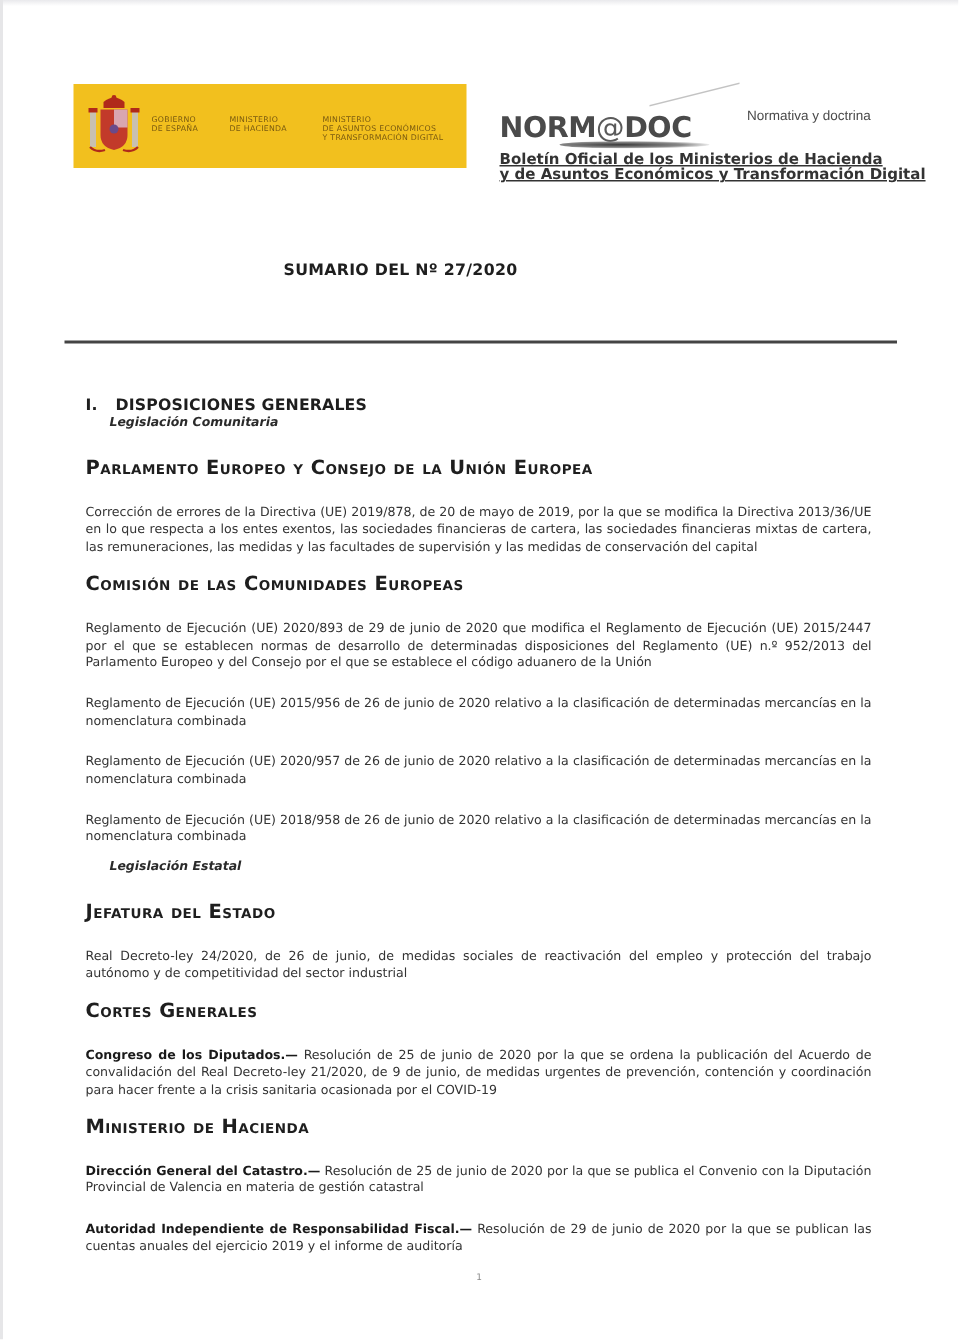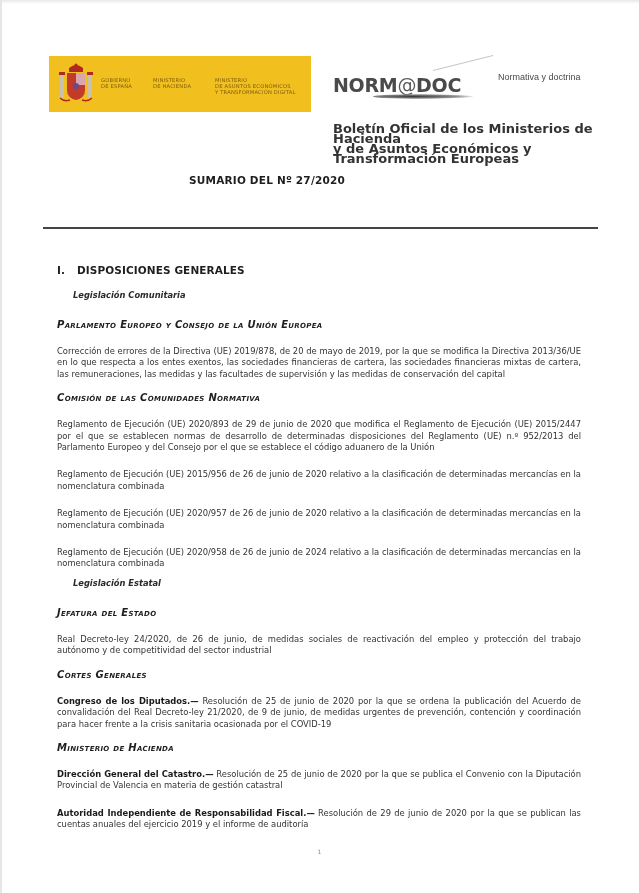--- a/index.html
+++ b/index.html
@@ -54,45 +54,45 @@
       transform: skewY(-14deg);
       transform-origin: left top;
       opacity: 0.7;
     }
     .normadoc-tagline {
       position: absolute; left: 165px; top: 2px; font-size: 9px; color: #4a4a4a;
       font-family: "Liberation Sans", sans-serif;
       text-align: center;
     }
     .boletin {
-      position: absolute; left: 333px; top: 124px; font-size: 13px; font-weight: bold;
-      line-height: 10px; color: #333333;
+      position: absolute; left: 333px; top: 102px; font-size: 10px; font-weight: bold;
+      line-height: 10px; color: #333333; text-decoration: underline;
     }
     .sumario-title {
       position: absolute; left: 0; width: 534px; top: 174px; text-align: center;
       font-size: 10.5px; font-weight: bold; color: #1e1e1e; letter-spacing: 0.2px;
     }
     .rule {
       position: absolute; left: 43px; top: 227px; width: 555px; height: 2px;
       background: #444444;
     }
     
     .content { position: absolute; left: 57px; top: 264px; width: 524px; }
     .section-title {
-      font-size: 10.5px; font-weight: bold; color: #1e1e1e; margin: 0 0 14px 0;
+      font-size: 10.5px; font-weight: bold; color: #1e1e1e; margin: 0 0 0 0;
       letter-spacing: 0.1px;
     }
     .section-title .num { display: inline-block; width: 20px; }
     .legis {
       font-size: 8.3px; font-weight: bold; font-style: italic; color: #2a2a2a;
       margin: 0 0 19px 16px;
     }
     .org {
-      font-size: 10px; font-weight: bold; font-variant: small-caps; color: #1e1e1e;
-      margin: 0 0 3px 0; letter-spacing: 0.3px; font-style: italic;
+      font-size: 13px; font-weight: bold; font-variant: small-caps; color: #1e1e1e;
+      margin: 0 0 3px 0; letter-spacing: 0.3px;
     }
     .entry {
       font-size: 8.4px; line-height: 11.4px; color: #333333; margin: 16px 0 4px 0;
       text-align: justify;
     }
     .entry b { color: #1a1a1a; }
     .gap-s { height: 8px; }
     .page-number {
       position: absolute; left: 0; width: 639px; top: 848px; text-align: center;
       font-size: 6px; color: #8a8a8a;
@@ -133,51 +133,51 @@
   <div class="normadoc-logo">
     <span>NORM</span><span class="at">@</span><span>DOC</span>
   </div>
   <div class="normadoc-swoosh"></div>
   <div class="normadoc-line"></div>
   <div class="normadoc-tagline">Normativa y doctrina</div>
 </div>
 
 <div class="boletin">
   <div>Boletín Oficial de los Ministerios de Hacienda</div>
-  <div>y de Asuntos Económicos y Transformación Europeas</div>
+  <div>y de Asuntos Económicos y Transformación Digital</div>
 </div>
 
 <div class="sumario-title">SUMARIO DEL Nº 27/2020</div>
 <div class="rule"></div>
 
 <div class="content">
   <div class="section-title">
     <span class="num">I.</span><span>DISPOSICIONES GENERALES</span>
   </div>
 
   <div class="legis">Legislación Comunitaria</div>
 
   <div class="org">Parlamento Europeo y Consejo de la Unión Europea</div>
   <div class="entry">
     <span>Corrección de errores de la Directiva (UE) 2019/878, de 20 de mayo de 2019, por la que se modifica la Directiva 2013/36/UE en lo que respecta a los entes exentos, las sociedades financieras de cartera, las sociedades financieras mixtas de cartera, las remuneraciones, las medidas y las facultades de supervisión y las medidas de conservación del capital</span>
   </div>
   <div class="gap-s"></div>
 
-  <div class="org">Comisión de las Comunidades Normativa</div>
+  <div class="org">Comisión de las Comunidades Europeas</div>
   <div class="entry">
     <span>Reglamento de Ejecución (UE) 2020/893 de 29 de junio de 2020 que modifica el Reglamento de Ejecución (UE) 2015/2447 por el que se establecen normas de desarrollo de determinadas disposiciones del Reglamento (UE) n.º 952/2013 del Parlamento Europeo y del Consejo por el que se establece el código aduanero de la Unión</span>
   </div>
   <div class="entry">
     <span>Reglamento de Ejecución (UE) 2015/956 de 26 de junio de 2020 relativo a la clasificación de determinadas mercancías en la nomenclatura combinada</span>
   </div>
   <div class="entry">
     <span>Reglamento de Ejecución (UE) 2020/957 de 26 de junio de 2020 relativo a la clasificación de determinadas mercancías en la nomenclatura combinada</span>
   </div>
   <div class="entry">
-    <span>Reglamento de Ejecución (UE) 2020/958 de 26 de junio de 2024 relativo a la clasificación de determinadas mercancías en la nomenclatura combinada</span>
+    <span>Reglamento de Ejecución (UE) 2018/958 de 26 de junio de 2020 relativo a la clasificación de determinadas mercancías en la nomenclatura combinada</span>
   </div>
   <div class="gap-s" style="height:4px"></div>
 
   <div class="legis">Legislación Estatal</div>
 
   <div class="org">Jefatura del Estado</div>
   <div class="entry">
     <span>Real Decreto-ley 24/2020, de 26 de junio, de medidas sociales de reactivación del empleo y protección del trabajo autónomo y de competitividad del sector industrial</span>
   </div>
   <div class="gap-s"></div>

